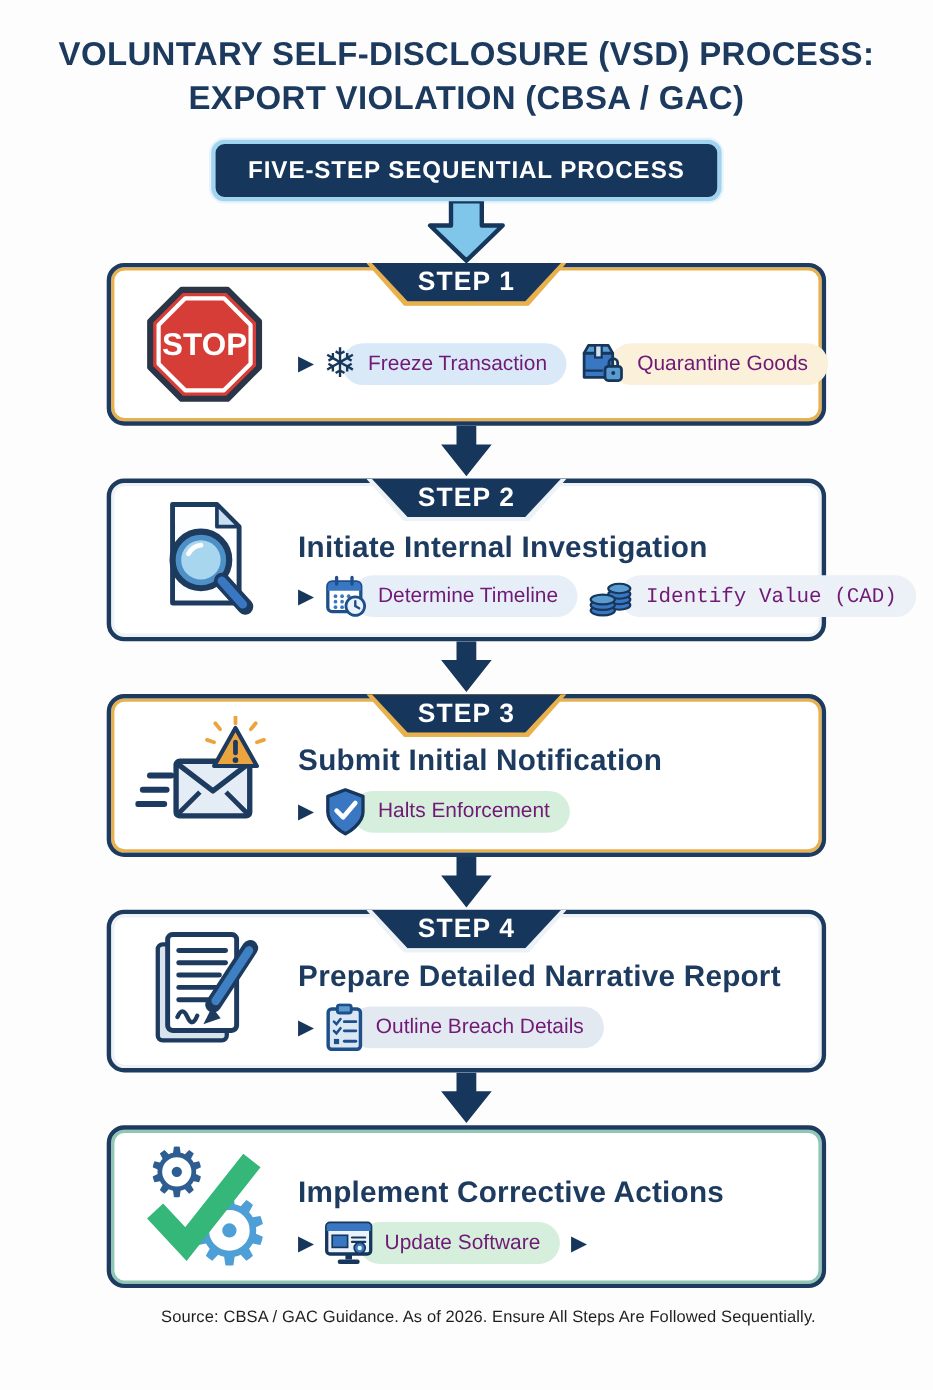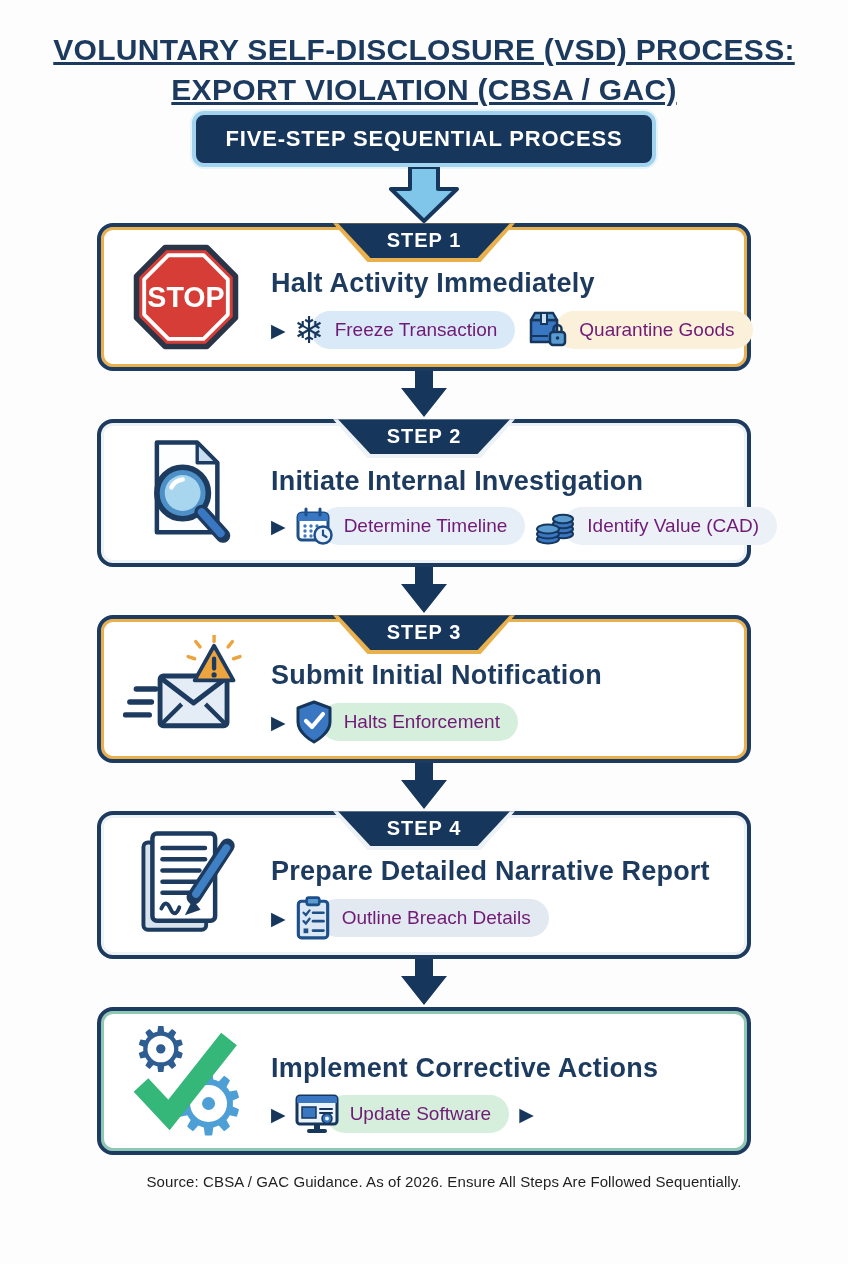--- a/index.html
+++ b/index.html
@@ -5,24 +5,24 @@
   * { margin:0; padding:0; box-sizing:border-box; }
   html,body { background:#ffffff; }
   .page {
     width:848px; height:1264px; margin:0 auto; background:#fdfdfe;
     font-family:"Liberation Sans", sans-serif; overflow:hidden;
     padding-top:30px;
   }
   
   .title {
     text-align:center; color:#1c3a5e; font-weight:bold;
-    font-size:30px; line-height:1.32; letter-spacing:0.3px;text-decoration:underline;
-  }
-  
-  .banner-wrap { display:flex; justify-content:center; margin-top:2px; }
+    font-size:30px; line-height:1.32; letter-spacing:0.3px;
+  }
+  
+  .banner-wrap { display:flex; justify-content:center; margin-top:18px; }
   .banner {
     background:#16365c; border:4px solid #a3d4ef; border-radius:12px;
     box-shadow:0 0 0 2px #e8f4fc; padding:11px 30px;
   }
   .banner span {
     color:#ffffff; font-weight:bold; font-size:22px; letter-spacing:0.8px;
   }
   
   .arrow-blue-wrap { display:flex; justify-content:center; height:56px; }
   .arrow-navy-wrap { display:flex; justify-content:center; height:48px; }
@@ -43,21 +43,21 @@
     width:182px; height:39px;
     clip-path:polygon(0 0,100% 0,81% 100%,19% 100%);
     background:var(--acc);
   }
   .tab-i {
     position:absolute; left:5px; right:5px; top:0; bottom:4px;
     clip-path:polygon(0 0,100% 0,81% 100%,19% 100%);
     background:#16365c; display:flex; align-items:center; justify-content:center;
   }
   .tab-i span {
-    color:#ffffff; font-weight:bold; font-size:20px; letter-spacing:1px;
+    color:#ffffff; font-weight:bold; font-size:24px; letter-spacing:1px;
   }
   .card-body { display:flex; height:100%; align-items:center; }
   .card-icon {
     width:170px; flex:0 0 170px; display:flex;
     align-items:center; justify-content:center;
   }
   .card-text { flex:1; padding-top:26px; }
   .card-title {
     color:#1d3a5f; font-weight:bold; font-size:27px; letter-spacing:0.2px;
   }
@@ -126,21 +126,20 @@
       </div>
       <div class="card-body">
         <div class="card-icon">
           <svg width="110" height="110" viewBox="0 0 100 100">
             <polygon points="31,5 69,5 95,31 95,69 69,95 31,95 5,69 5,31" fill="#d63d37" stroke="#2a3547" stroke-width="5" stroke-linejoin="round"></polygon>
             <polygon points="34,12 66,12 88,34 88,66 66,88 34,88 12,66 12,34" fill="none" stroke="#ffffff" stroke-width="3.5" stroke-linejoin="round"></polygon>
             <text x="50" y="59" text-anchor="middle" font-size="26" font-weight="bold" fill="#ffffff" font-family="Liberation Sans, sans-serif">STOP</text>
           </svg>
         </div>
         <div class="card-text">
-          <h2 class="card-title">Halt Activity Immediately</h2>
           <div class="items">
             <span class="marker">▶</span>
             <div class="item">
               <span class="item-icon glyph">❄</span>
               <span class="pill" style="background-color: rgb(217, 233, 248);">Freeze Transaction</span>
             </div>
             <div class="item">
               <span class="item-icon">
                 <svg width="44" height="44" viewBox="0 0 44 44">
                   <path d="M6 12 h26 v22 h-26 z" fill="#3a77c2" stroke="#16365c" stroke-width="2.5" stroke-linejoin="round"></path>
@@ -216,21 +215,21 @@
                     <ellipse cx="28" cy="28" rx="10" ry="4.3"></ellipse>
                     <ellipse cx="28" cy="23" rx="10" ry="4.3"></ellipse>
                     <ellipse cx="28" cy="18" rx="10" ry="4.3"></ellipse>
                     <ellipse cx="28" cy="13" rx="10" ry="4.3" fill="#5a9bd0"></ellipse>
                     <ellipse cx="13" cy="33" rx="11" ry="4.5"></ellipse>
                     <ellipse cx="13" cy="28" rx="11" ry="4.5"></ellipse>
                     <ellipse cx="13" cy="23" rx="11" ry="4.5" fill="#5a9bd0"></ellipse>
                   </g>
                 </svg>
               </span>
-              <span class="pill" style="background-color: rgb(235, 241, 247);">Identify Value (CAD)</span>
+              <span class="pill" style="background-color: rgb(235, 241, 247); font-family: Liberation Mono, monospace;">Identify Value (CAD)</span>
             </div>
           </div>
         </div>
       </div>
     </section>
 
     <div class="arrow-navy-wrap">
       <svg width="66" height="48" viewBox="0 0 66 48">
         <polygon points="24,0 42,0 42,17 56,17 33,46 10,17 24,17" fill="#16365c"></polygon>
       </svg>

